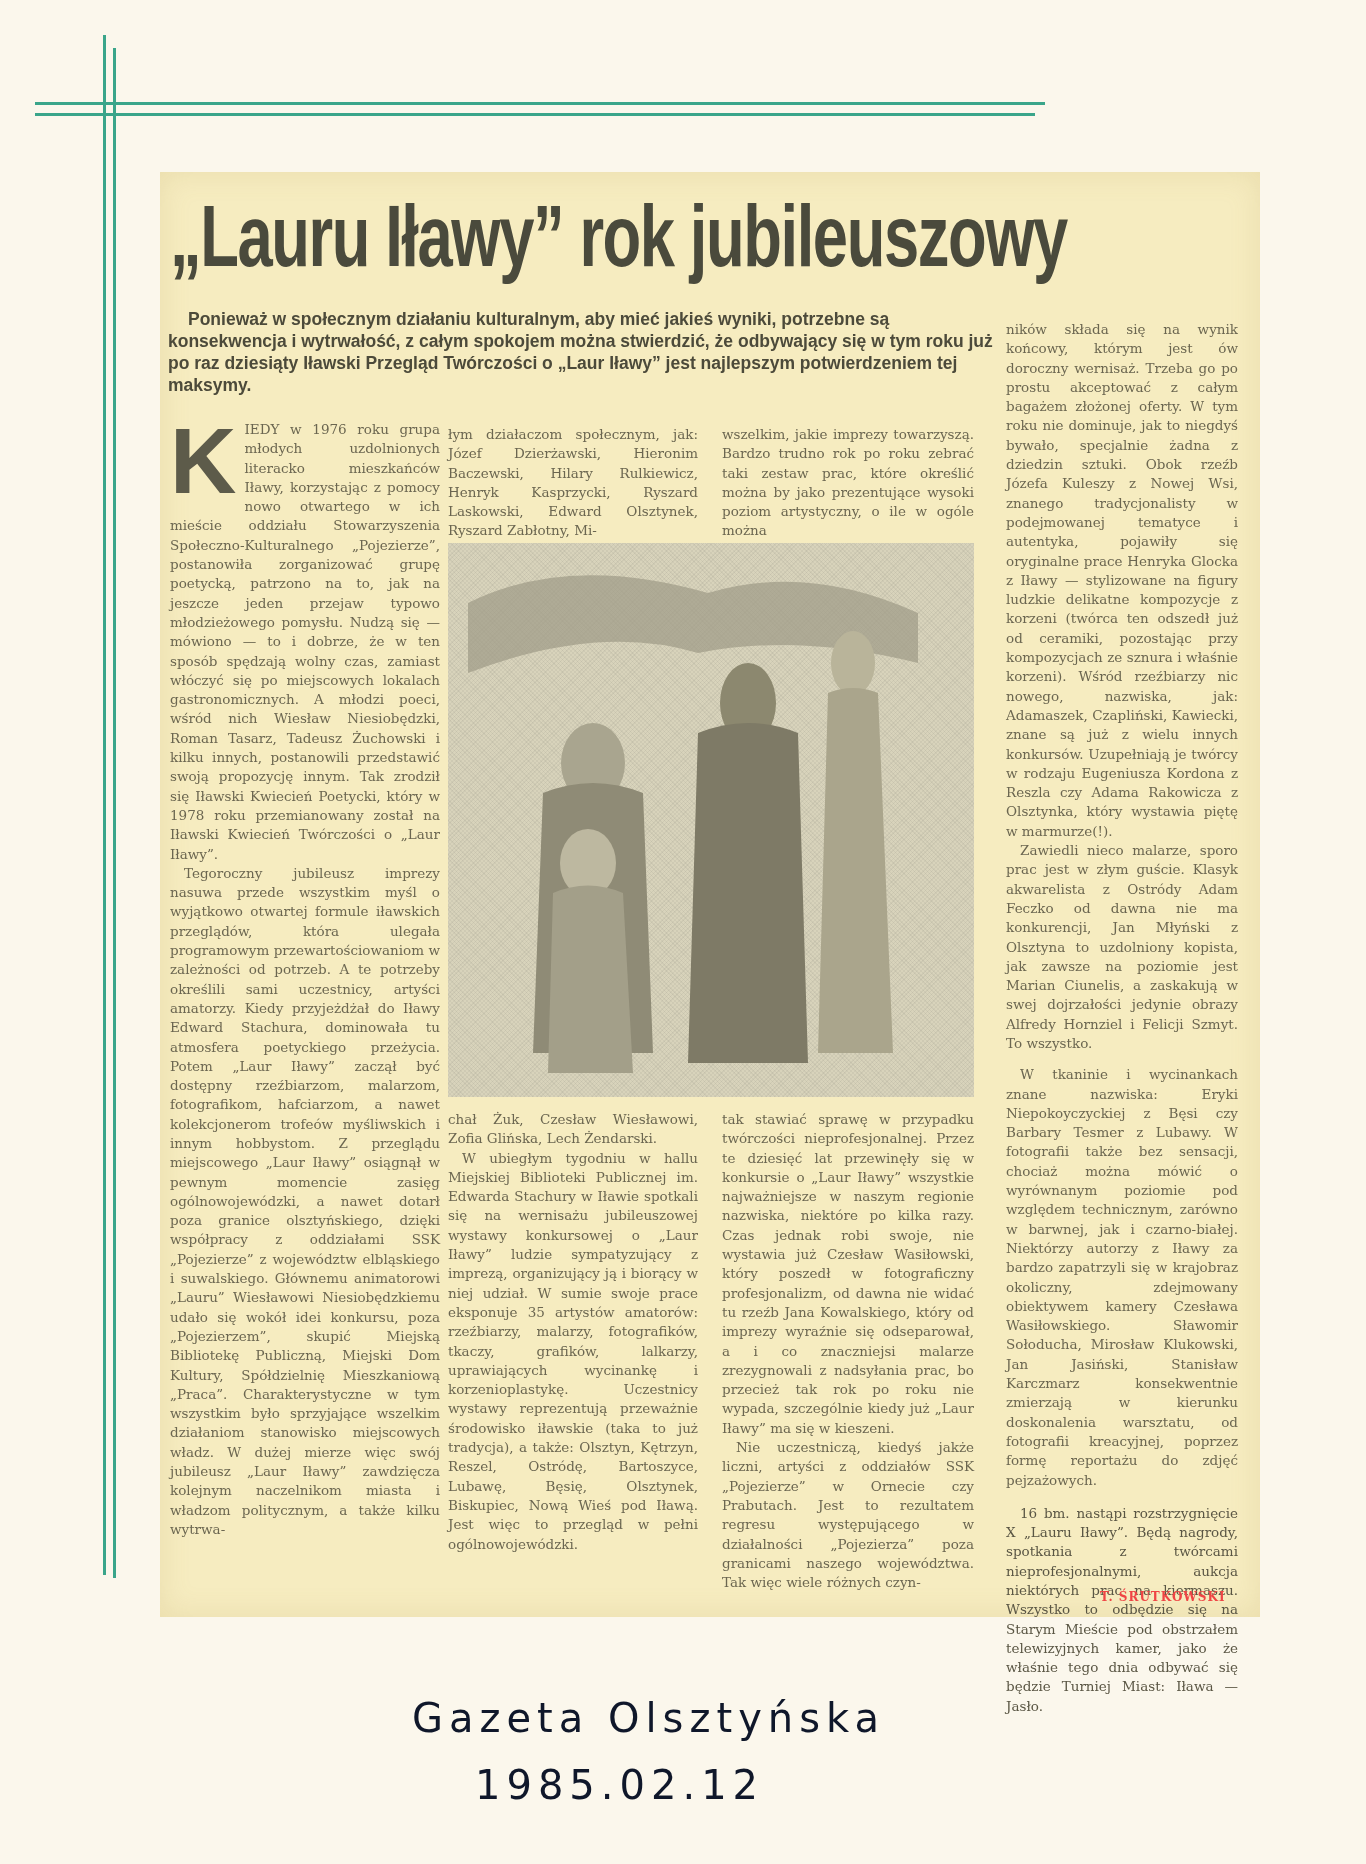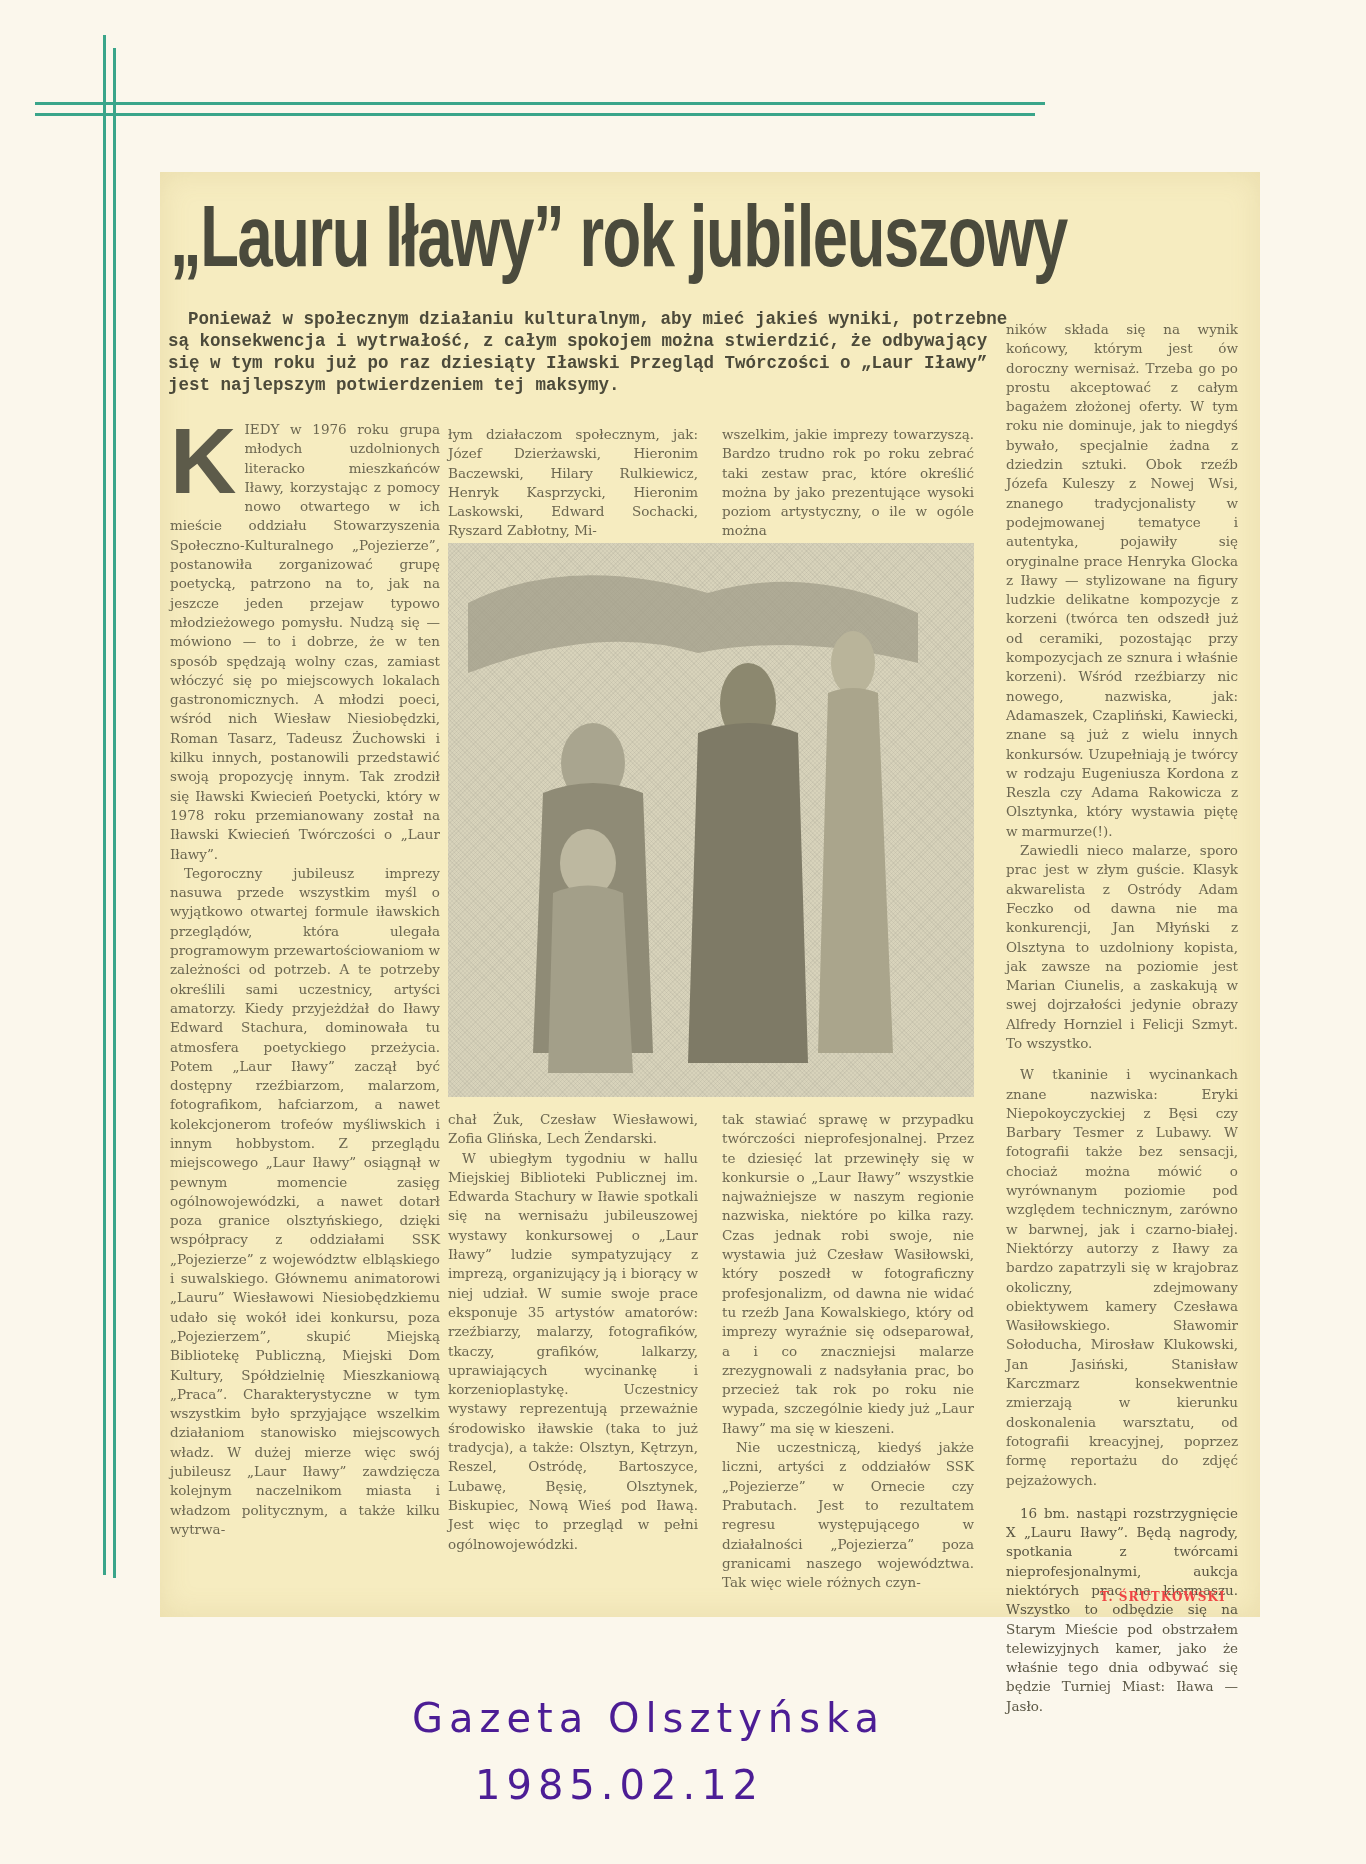--- a/index.html
+++ b/index.html
@@ -16,21 +16,21 @@
     box-shadow: inset 0 0 30px rgba(180,150,80,0.18);
   }
   .headline {
     position:absolute; left:170px; top:185px; width:1090px;
     font-family:"Liberation Sans", sans-serif; font-weight:bold;
     font-size:88px; letter-spacing:-2px; color:#4a4a3c;
     transform:scaleX(0.72); transform-origin:left top; white-space:nowrap;
   }
   .lead {
     position:absolute; left:168px; top:308px; width:840px;
-    font-family:Liberation Mono, monospace; font-weight:bold; font-size:17.5px;
+    font-family:Liberation Sans, sans-serif; font-weight:bold; font-size:17.5px;
     line-height:22px; color:#4c4a3a; text-indent:20px;
   }
   .col {
     position:absolute; font-size:13.5px; line-height:19.3px; color:#6b6650;
     text-align:justify; hyphens:manual;
   }
   .col p { margin:0; text-indent:14px; }
   .col p.noind { text-indent:0; }
   .dropcap {
     float:left; font-family:"Liberation Sans", sans-serif; font-weight:bold;
@@ -42,21 +42,21 @@
       repeating-linear-gradient(45deg, rgba(120,120,110,0.10) 0 1px, transparent 1px 3px),
       repeating-linear-gradient(-45deg, rgba(120,120,110,0.10) 0 1px, transparent 1px 3px),
       #d8d3bb;
   }
   .bold-col { font-weight:normal; color:#5a5644; }
   .signature {
     position:absolute; left:1100px; top:1590px; font-size:12px; font-weight:bold;
     color:#ef4444; letter-spacing:1px;
   }
   .hand {
-    position:absolute; font-family:"DejaVu Sans", sans-serif; color:#4c1d95;
+    position:absolute; font-family:"DejaVu Sans", sans-serif; color:#0f172a;
     font-size:40px; letter-spacing:6px;
   }
 </style>
 </head>
 <body>
 
 <div class="vline" style="left:103px;top:35px;width:3px;height:1540px;"></div>
 <div class="vline" style="left:113px;top:48px;width:3px;height:1530px;"></div>
 <div class="hline" style="left:35px;top:102px;width:1010px;height:3px;"></div>
 <div class="hline" style="left:35px;top:113px;width:1000px;height:3px;"></div>
@@ -66,21 +66,21 @@
 <div class="headline">„Lauru Iławy” rok jubileuszowy</div>
 <div class="lead">Ponieważ w społecznym działaniu kulturalnym, aby mieć jakieś wyniki, potrzebne są konsekwencja i wytrwałość, z całym spokojem można stwierdzić, że odbywający się w tym roku już po raz dziesiąty Iławski Przegląd Twórczości o „Laur Iławy” jest najlepszym potwierdzeniem tej maksymy.</div>
 
 <div class="col" style="left:170px;top:420px;width:270px;">
   <span class="dropcap">K</span>
   <p class="noind">IEDY w 1976 roku grupa młodych uzdolnionych literacko mieszkańców Iławy, korzystając z pomocy nowo otwartego w ich mieście oddziału Stowarzyszenia Społeczno-Kulturalnego „Pojezierze”, postanowiła zorganizować grupę poetycką, patrzono na to, jak na jeszcze jeden przejaw typowo młodzieżowego pomysłu. Nudzą się — mówiono — to i dobrze, że w ten sposób spędzają wolny czas, zamiast włóczyć się po miejscowych lokalach gastronomicznych. A młodzi poeci, wśród nich Wiesław Niesiobędzki, Roman Tasarz, Tadeusz Żuchowski i kilku innych, postanowili przedstawić swoją propozycję innym. Tak zrodził się Iławski Kwiecień Poetycki, który w 1978 roku przemianowany został na Iławski Kwiecień Twórczości o „Laur Iławy”.</p>
   <p>Tegoroczny jubileusz imprezy nasuwa przede wszystkim myśl o wyjątkowo otwartej formule iławskich przeglądów, która ulegała programowym przewartościowaniom w zależności od potrzeb. A te potrzeby określili sami uczestnicy, artyści amatorzy. Kiedy przyjeżdżał do Iławy Edward Stachura, dominowała tu atmosfera poetyckiego przeżycia. Potem „Laur Iławy” zaczął być dostępny rzeźbiarzom, malarzom, fotografikom, hafciarzom, a nawet kolekcjonerom trofeów myśliwskich i innym hobbystom. Z przeglądu miejscowego „Laur Iławy” osiągnął w pewnym momencie zasięg ogólnowojewódzki, a nawet dotarł poza granice olsztyńskiego, dzięki współpracy z oddziałami SSK „Pojezierze” z województw elbląskiego i suwalskiego. Głównemu animatorowi „Lauru” Wiesławowi Niesiobędzkiemu udało się wokół idei konkursu, poza „Pojezierzem”, skupić Miejską Bibliotekę Publiczną, Miejski Dom Kultury, Spółdzielnię Mieszkaniową „Praca”. Charakterystyczne w tym wszystkim było sprzyjające wszelkim działaniom stanowisko miejscowych władz. W dużej mierze więc swój jubileusz „Laur Iławy” zawdzięcza kolejnym naczelnikom miasta i władzom politycznym, a także kilku wytrwa-</p>
 </div>
 
 <div class="col" style="left:448px;top:425px;width:250px;">
-  <p class="noind">łym działaczom społecznym, jak: Józef Dzierżawski, Hieronim Baczewski, Hilary Rulkiewicz, Henryk Kasprzycki, Hieronim Laskowski, Edward Sochacki, Ryszard Zabłotny, Mi-</p>
+  <p class="noind">łym działaczom społecznym, jak: Józef Dzierżawski, Hieronim Baczewski, Hilary Rulkiewicz, Henryk Kasprzycki, Ryszard Laskowski, Edward Olsztynek, Ryszard Zabłotny, Mi-</p>
 </div>
 <div class="col" style="left:722px;top:425px;width:252px;">
   <p class="noind">wszelkim, jakie imprezy towarzyszą. Bardzo trudno rok po roku zebrać taki zestaw prac, które określić można by jako prezentujące wysoki poziom artystyczny, o ile w ogóle można</p>
 </div>
 
 <div class="photo">
   <svg width="526" height="554" viewBox="0 0 526 554">
     <path d="M20 60 Q120 10 260 50 Q360 20 470 70 L470 120 Q350 90 250 110 Q150 80 20 130 Z" fill="#9e9a86" opacity="0.7"></path>
     <ellipse cx="145" cy="220" rx="32" ry="40" fill="#a9a58f"></ellipse>
     <path d="M95 250 Q145 230 195 250 L205 510 L85 510 Z" fill="#8f8b76"></path>

